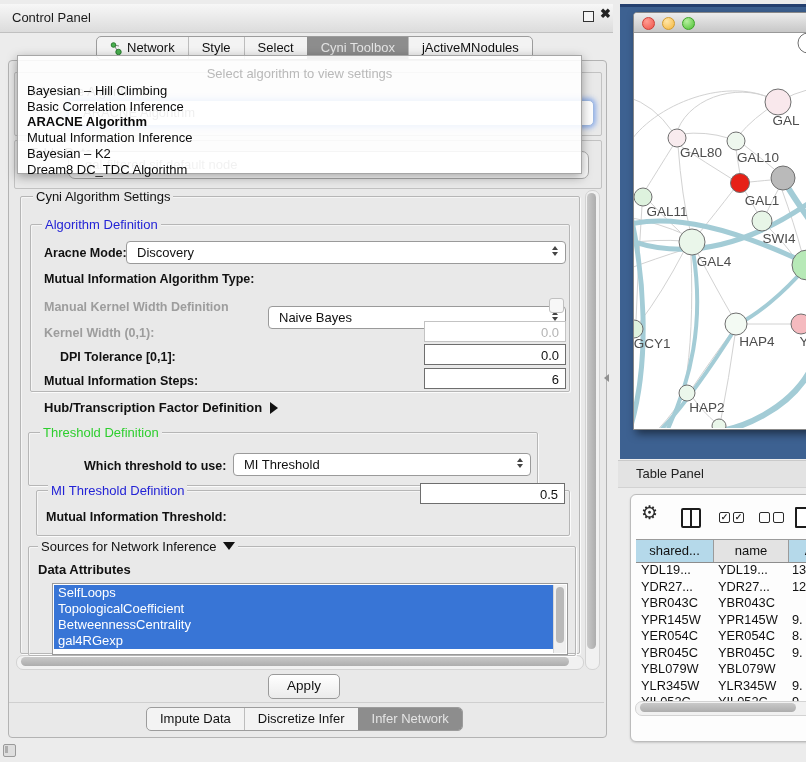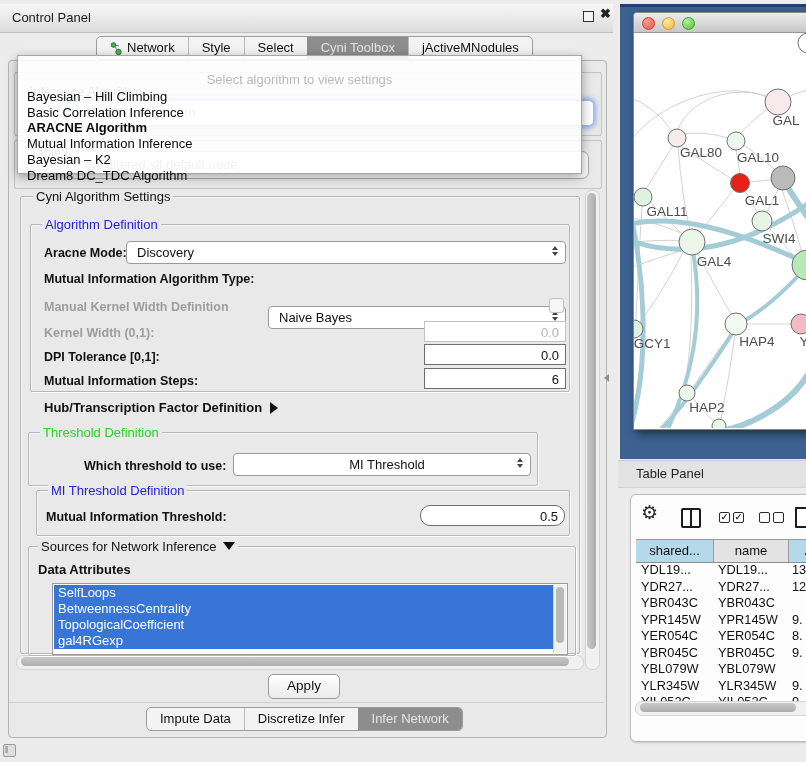--- a/index.html
+++ b/index.html
@@ -30,21 +30,21 @@
   .bg-label{font-size:13px;color:#555;}
   .bg-combo1{left:68px;top:100px;width:524px;height:24px;border:1px solid #9fb9e2;border-radius:5px;
     background:#fdfdfd;box-shadow:0 0 5px 2px rgba(95,145,235,.65);}
   .bg-combo1 span{display:block;padding:4px 0 0 14px;font-size:13px;color:#777;}
   .bg-combo2{left:68px;top:151px;width:519px;height:26px;border:1px solid #ababab;border-radius:7px;background:#fbfbfb;}
   .bg-combo2 span{display:block;padding:5px 0 0 16px;font-size:13px;color:#8d8d8d;}
 
   
   .popup{left:17px;top:55px;width:563px;height:117px;background:rgba(255,255,255,.88);
     border:1px solid #a6a6a6;box-shadow:0 3px 10px rgba(0,0,0,.35);z-index:30;}
-  .popup-placeholder{text-align:center;color:#b9b9b9;font-size:13px;padding-top:16px;height:17px;}
+  .popup-placeholder{text-align:center;color:#b9b9b9;font-size:13px;padding-top:10px;height:17px;}
   .popup-list{font-size:13px;line-height:15.7px;padding-left:9px;color:#0a0a0a;}
   .popup-list .item.selected{font-weight:bold;}
 
   
   .grp{border:1px solid #b6b6b6;border-radius:2px;
     box-shadow:1px 1px 0 rgba(255,255,255,.8), inset 1px 1px 0 rgba(255,255,255,.55);}
   .grp-title{font-size:13px;background:#e9e9e9;padding:0 3px;z-index:2;}
   .t-blue{color:#2323d6;}
   .t-green{color:#2ece2e;}
   .lbl{font-size:12.5px;font-weight:bold;color:#111;white-space:nowrap;}
@@ -210,62 +210,62 @@
   </div>
 
   <div class="abs lbl dis" style="left:44px;top:300px;">Manual Kernel Width Definition</div>
   <div class="abs checkbox" style="left:549px;top:298px;"></div>
 
   <div class="abs lbl dis" style="left:44px;top:326px;">Kernel Width (0,1):</div>
   <div class="abs field f-dis" style="left:424px;top:321px;width:140px;">
     <span>0.0</span>
   </div>
 
-  <div class="abs lbl" style="left:44px;top:350px;">DPI Tolerance [0,1]:</div>
+  <div class="abs lbl" style="left:60px;top:350px;">DPI Tolerance [0,1]:</div>
   <div class="abs field f-dark" style="left:424px;top:344px;width:140px;">
     <span>0.0</span>
   </div>
 
   <div class="abs lbl" style="left:44px;top:374px;">Mutual Information Steps:</div>
   <div class="abs field f-dark" style="left:424px;top:368px;width:140px;">
     <span>6</span>
   </div>
 
   <div class="abs" style="left:44px;top:400px;font-size:13px;font-weight:bold;">
     <span>Hub/Transcription Factor Definition</span><span class="arrow-right"></span>
   </div>
 
   <div class="abs grp" style="left:28px;top:432px;width:508px;height:52px;"></div>
   <div class="abs grp-title t-green" style="left:40px;top:425px;">Threshold Definition</div>
   <div class="abs lbl" style="left:84px;top:459px;">Which threshold to use:</div>
-  <div class="abs combo" style="left:233px;top:453px;width:296px;text-align:center;">
+  <div class="abs combo" style="left:233px;top:453px;width:296px;">
     <span class="val">MI Threshold</span>
     <span class="stepper">
         <i class="up"></i>
         <i class="dn"></i>
       </span>
   </div>
 
   <div class="abs grp" style="left:36px;top:490px;width:532px;height:44px;"></div>
   <div class="abs grp-title t-blue" style="left:48px;top:483px;">MI Threshold Definition</div>
   <div class="abs lbl" style="left:46px;top:510px;">Mutual Information Threshold:</div>
-  <div class="abs field f-dark" style="left:420px;top:505px;width:143px;border-radius:10px;">
+  <div class="abs field f-dark" style="left:420px;top:483px;width:143px;">
     <span>0.5</span>
   </div>
 
   <div class="abs grp" style="left:28px;top:546px;width:546px;height:108px;"></div>
   <div class="abs grp-title" style="left:38px;top:539px;">
     <span>Sources for Network Inference</span><span class="arrow-down"></span>
   </div>
   <div class="abs lbl" style="left:38px;top:562px;font-size:13px;">Data Attributes</div>
   <div class="abs attr-list" style="left:52px;top:583px;width:514px;height:70px;">
     <div class="attr-items" id="attr-items">
         <div class="item">SelfLoops</div>
+        <div class="item">TopologicalCoefficient</div>
         <div class="item">BetweennessCentrality</div>
-        <div class="item">TopologicalCoefficient</div>
         <div class="item">gal4RGexp</div>
       </div>
     <div class="attr-vscroll">
         <div class="thumb"></div>
       </div>
   </div>
 
   <div class="abs apply-btn">Apply</div>
 
   <div class="abs" style="left:9px;top:702px;width:595px;height:1px;background:#cfcfcf;"></div>

